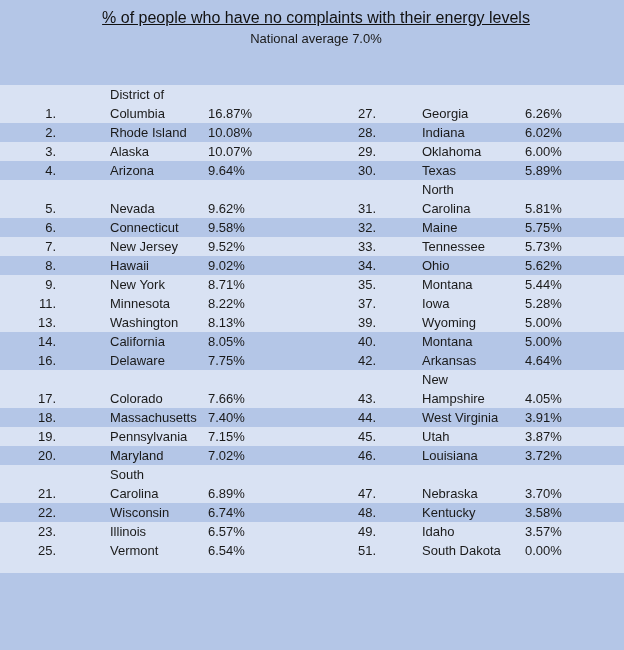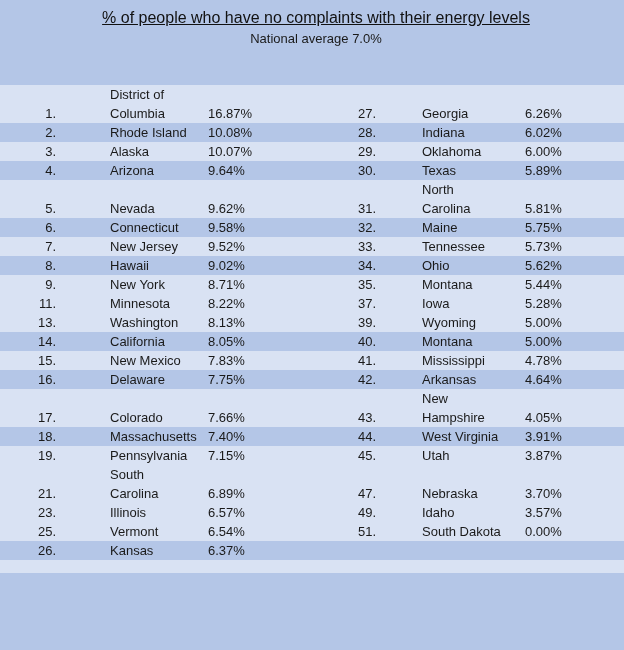--- a/index.html
+++ b/index.html
@@ -156,28 +156,20 @@
     <td class="pct">5.00%</td>
   </tr>
         <tr class="row dark">
     <td class="rank l">14.</td>
     <td class="state">California</td>
     <td class="pct">8.05%</td>
     <td class="rank r">40.</td>
     <td class="state">Montana</td>
     <td class="pct">5.00%</td>
   </tr>
-        <tr class="row light">
-    <td class="rank l">15.</td>
-    <td class="state">New Mexico</td>
-    <td class="pct">7.83%</td>
-    <td class="rank r">41.</td>
-    <td class="state">Mississippi</td>
-    <td class="pct">4.78%</td>
-  </tr>
         <tr class="row dark">
     <td class="rank l">16.</td>
     <td class="state">Delaware</td>
     <td class="pct">7.75%</td>
     <td class="rank r">42.</td>
     <td class="state">Arkansas</td>
     <td class="pct">4.64%</td>
   </tr>
         <tr class="row light tall">
     <td class="rank l">17.</td>
@@ -197,50 +189,58 @@
     <td class="pct">3.91%</td>
   </tr>
         <tr class="row light">
     <td class="rank l">19.</td>
     <td class="state">Pennsylvania</td>
     <td class="pct">7.15%</td>
     <td class="rank r">45.</td>
     <td class="state">Utah</td>
     <td class="pct">3.87%</td>
   </tr>
+        <tr class="row dark">
+    <td class="rank l">20.</td>
+    <td class="state">Maryland</td>
+    <td class="pct">7.02%</td>
+    <td class="rank r">46.</td>
+    <td class="state">Louisiana</td>
+    <td class="pct">3.72%</td>
+  </tr>
         <tr class="row light tall">
     <td class="rank l">21.</td>
     <td class="state">South
 Carolina</td>
     <td class="pct">6.89%</td>
     <td class="rank r">47.</td>
     <td class="state">Nebraska</td>
     <td class="pct">3.70%</td>
   </tr>
+        <tr class="row dark">
+    <td class="rank l">22.</td>
+    <td class="state">Wisconsin</td>
+    <td class="pct">6.74%</td>
+    <td class="rank r">48.</td>
+    <td class="state">Kentucky</td>
+    <td class="pct">3.58%</td>
+  </tr>
         <tr class="row light">
     <td class="rank l">23.</td>
     <td class="state">Illinois</td>
     <td class="pct">6.57%</td>
     <td class="rank r">49.</td>
     <td class="state">Idaho</td>
     <td class="pct">3.57%</td>
   </tr>
         <tr class="row light">
     <td class="rank l">25.</td>
     <td class="state">Vermont</td>
     <td class="pct">6.54%</td>
     <td class="rank r">51.</td>
     <td class="state">South Dakota</td>
     <td class="pct">0.00%</td>
   </tr>
-        <tr class="row dark">
-    <td class="rank l">26.</td>
-    <td class="state">Kansas</td>
-    <td class="pct">6.37%</td>
-    <td class="rank r"></td>
-    <td class="state"></td>
-    <td class="pct"></td>
-  </tr>
       </tbody>
   </table>
 
   <div class="bottom-spacer"></div>
 </div>
 
 </body></html>

